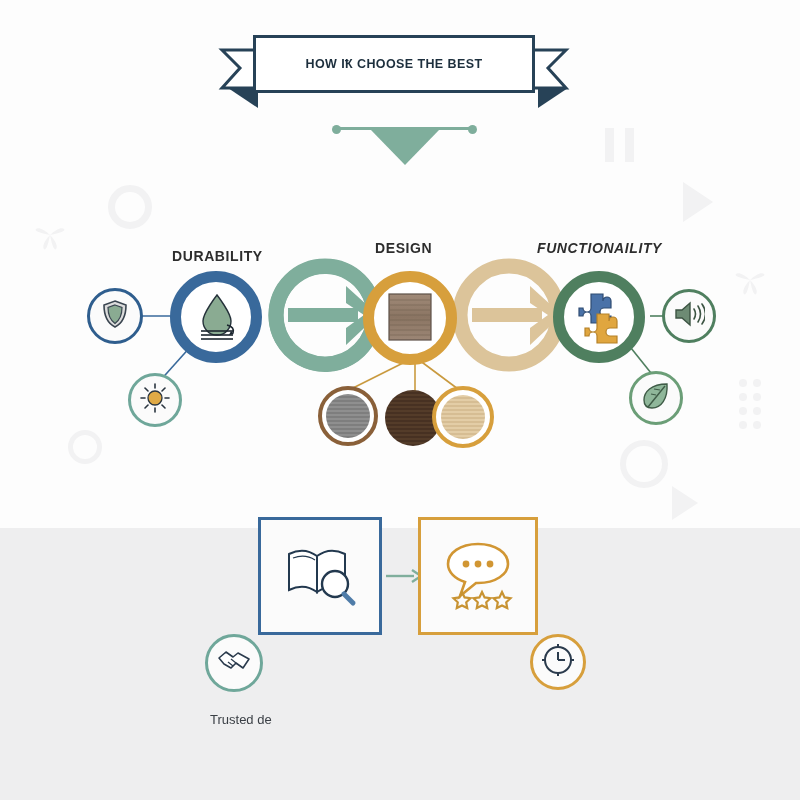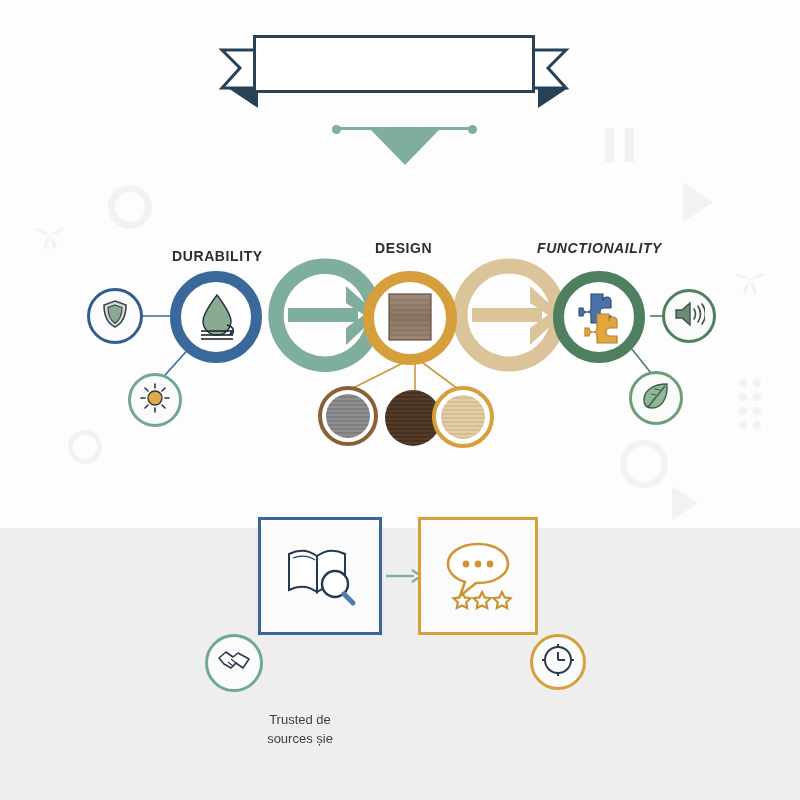--- a/index.html
+++ b/index.html
@@ -61,21 +61,21 @@
   
   .swatch{position:absolute;border-radius:50%;box-sizing:border-box;overflow:hidden;}
   .swatch-core{position:absolute;border-radius:50%;}
 
   
   .sq{
     position:absolute;box-sizing:border-box;background:#fbfbfb;
     display:flex;align-items:center;justify-content:center;
   }
   .cap{
-    position:absolute;text-align:center;font-size:13px;line-height:19px;color:#3a3f45;
+    position:absolute;font-size:13px;line-height:19px;color:#3a3f45;
     white-space:nowrap;
   }
   .arrow-mid{position:absolute;}
 </style>
 </head>
 <body>
 
 <div id="stage">
 
   <div class="bg-top"></div>
@@ -139,20 +139,21 @@
           <path d="M0 0 L30 0 L30 20 Z" fill="#274257"></path>
         </svg>
     </div>
     <div class="tail" style="left:534px;top:88px;">
       <svg width="34" height="22" viewBox="0 0 34 22">
           <path d="M34 0 L4 0 L4 20 Z" fill="#274257"></path>
         </svg>
     </div>
 
     <div class="banner-box">
+      <div class="banner-line l1">HOW IҞ CHOOSE THE BEST</div>
     </div>
   </div>
 
   <div class="divider">
     <div class="div-line"></div>
     <div class="div-dot" style="left:0;"></div>
     <div class="div-dot" style="right:0;"></div>
     <div class="div-tri"></div>
   </div>
 
@@ -351,16 +352,15 @@
             <line x1="17" y1="29" x2="17" y2="33"></line>
           <line x1="1" y1="17" x2="5" y2="17"></line>
             <line x1="29" y1="17" x2="33" y2="17"></line>
         </g>
       </svg>
     </span>
   </div>
 
   <div class="cap" style="left:210px;top:710px;width:180px;">
     <div>Trusted de</div>
-    <div>sources șie</div>
   </div>
 
 </div>
 
 </body></html>

